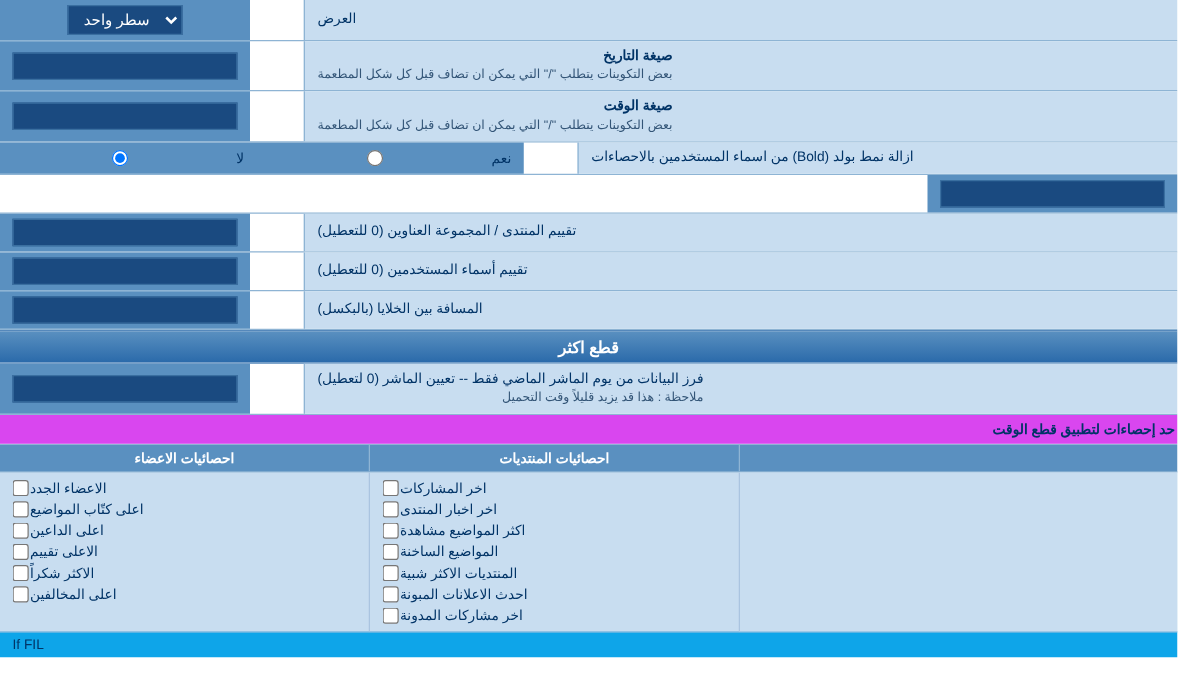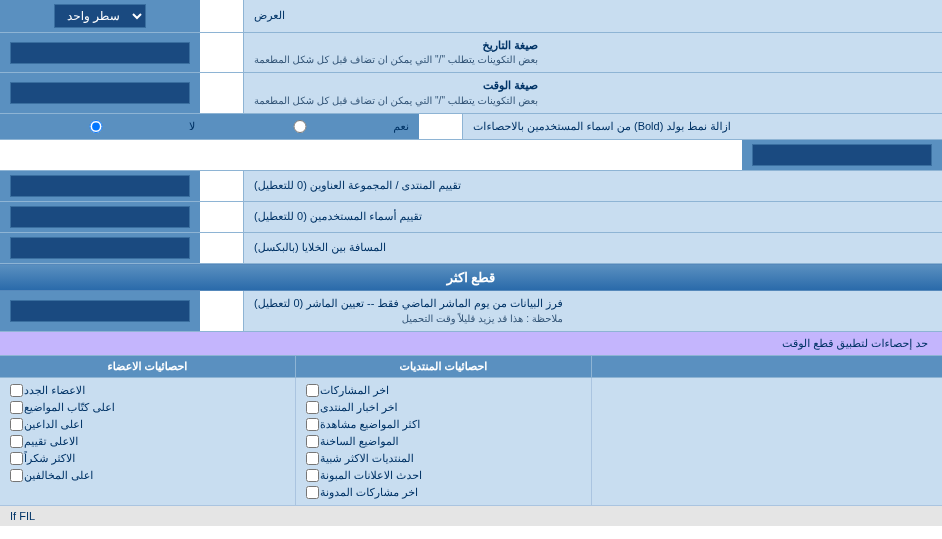--- a/index.html
+++ b/index.html
@@ -187,21 +187,21 @@
         <div>فرز البيانات من يوم الماشر الماضي فقط -- تعيين الماشر (0 لتعطيل)</div>
         <div style="font-size:10px;color:#335577;">ملاحظة : هذا قد يزيد قليلاً وقت التحميل</div>
       </div>
     </div>
     <div class="inp">
       <input type="text" style="">
     </div>
   </div>
 
   <div class="row-wrap" style="background:#c8ddf0;">
-    <div style="flex:1; background:#c4b5fd; color:#003366; font-size:11px; font-weight:normal; padding:5px 14px; text-align:right;">حد إحصاءات لتطبيق قطع الوقت</div>
+    <div style="flex:1; background:#d946ef; color:#003366; font-size:11px; font-weight:bold; padding:5px 2px; text-align:right;">حد إحصاءات لتطبيق قطع الوقت</div>
   </div>
 
   <div class="cb-section">
     <div class="cb-header">
       <div class="cb-header-cell" style="flex:1.2;"></div>
       <div class="cb-header-cell">احصائيات المنتديات</div>
       <div class="cb-header-cell">احصائيات الاعضاء</div>
     </div>
     <div class="cb-body">
 
@@ -260,17 +260,17 @@
           <input type="checkbox" style="">
         </div>
         <div class="cb-item">
           <span>اعلى المخالفين</span>
           <input type="checkbox" style="">
         </div>
       </div>
     </div>
   </div>
 
-  <div style="background:#e5e5e5; color:#003366; font-size:11px; padding:4px 10px; text-align:left; border-top:1px solid #aac4e0;">
+  <div style="background:#0ea5e9; color:#003366; font-size:11px; padding:4px 10px; text-align:left; border-top:1px solid #aac4e0;">
     <span>If FIL</span>
   </div>
 
 </div>
 
 </body></html>

